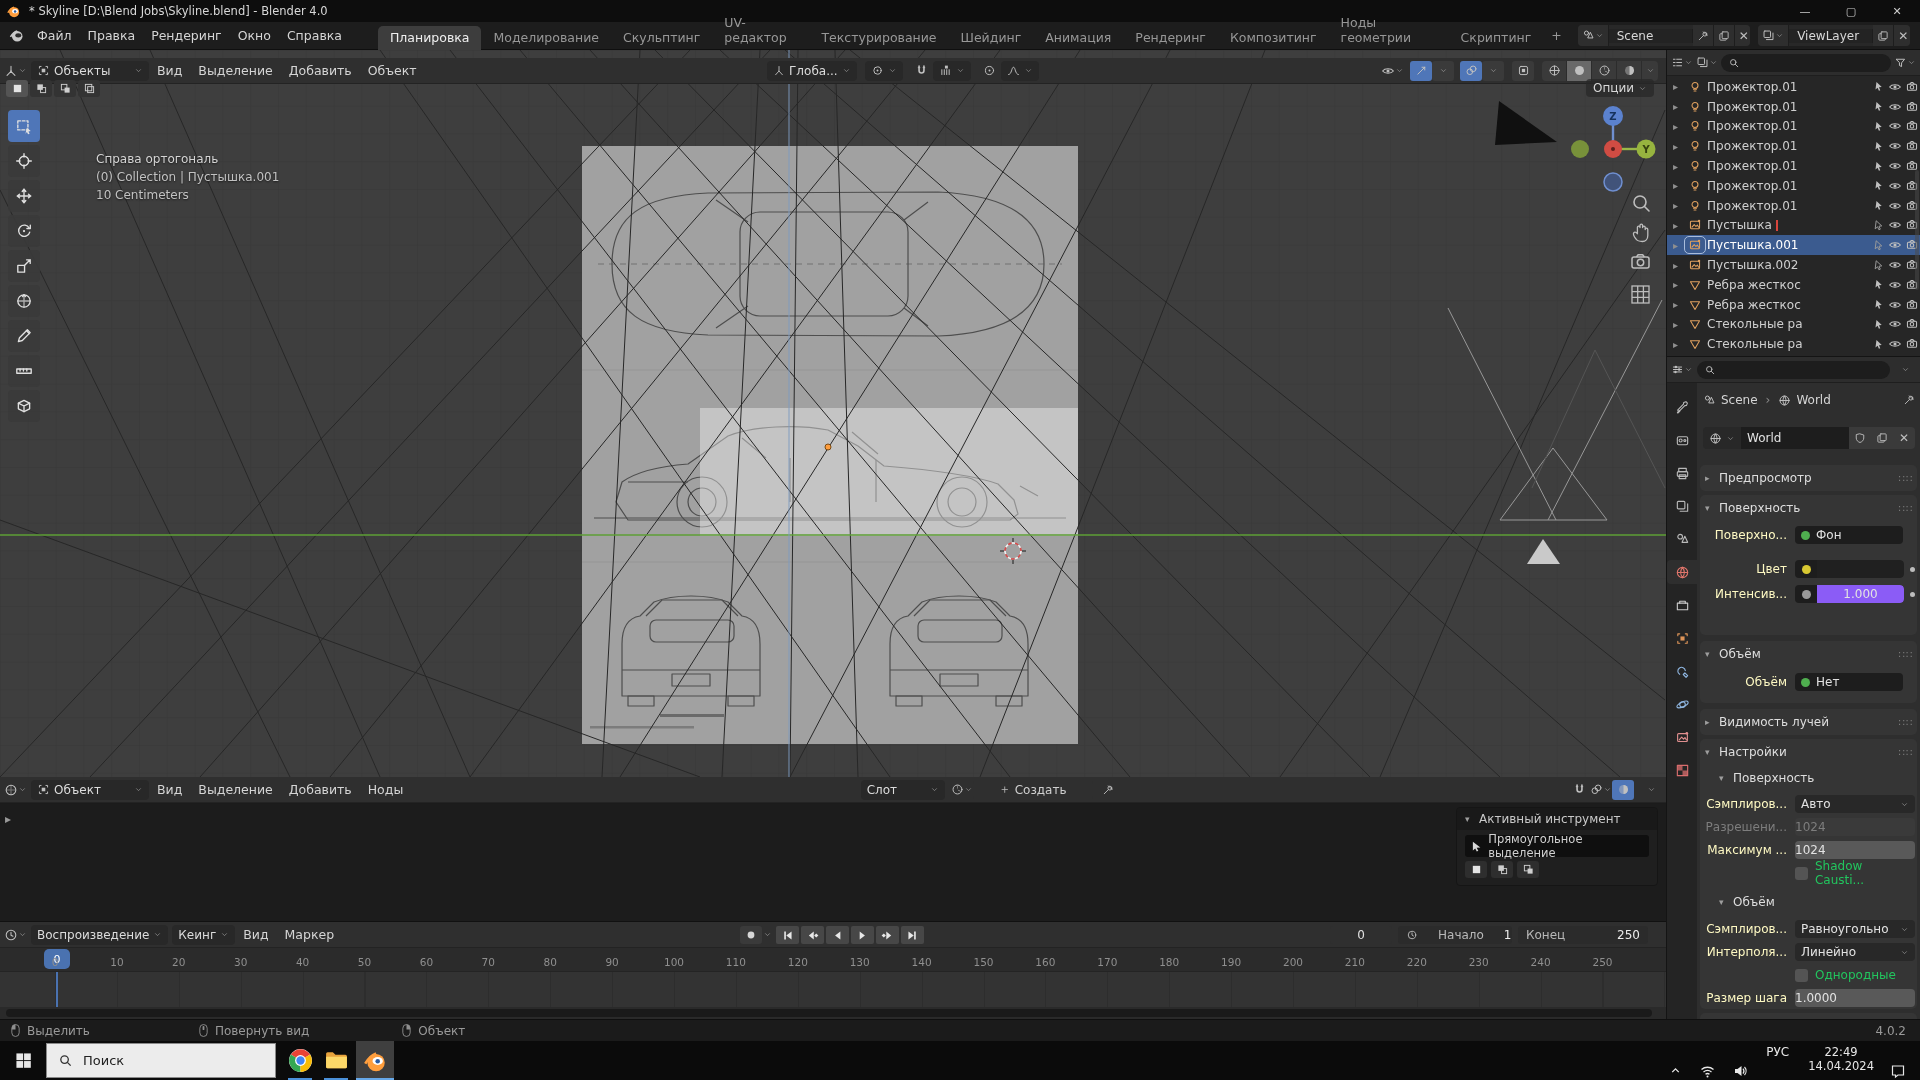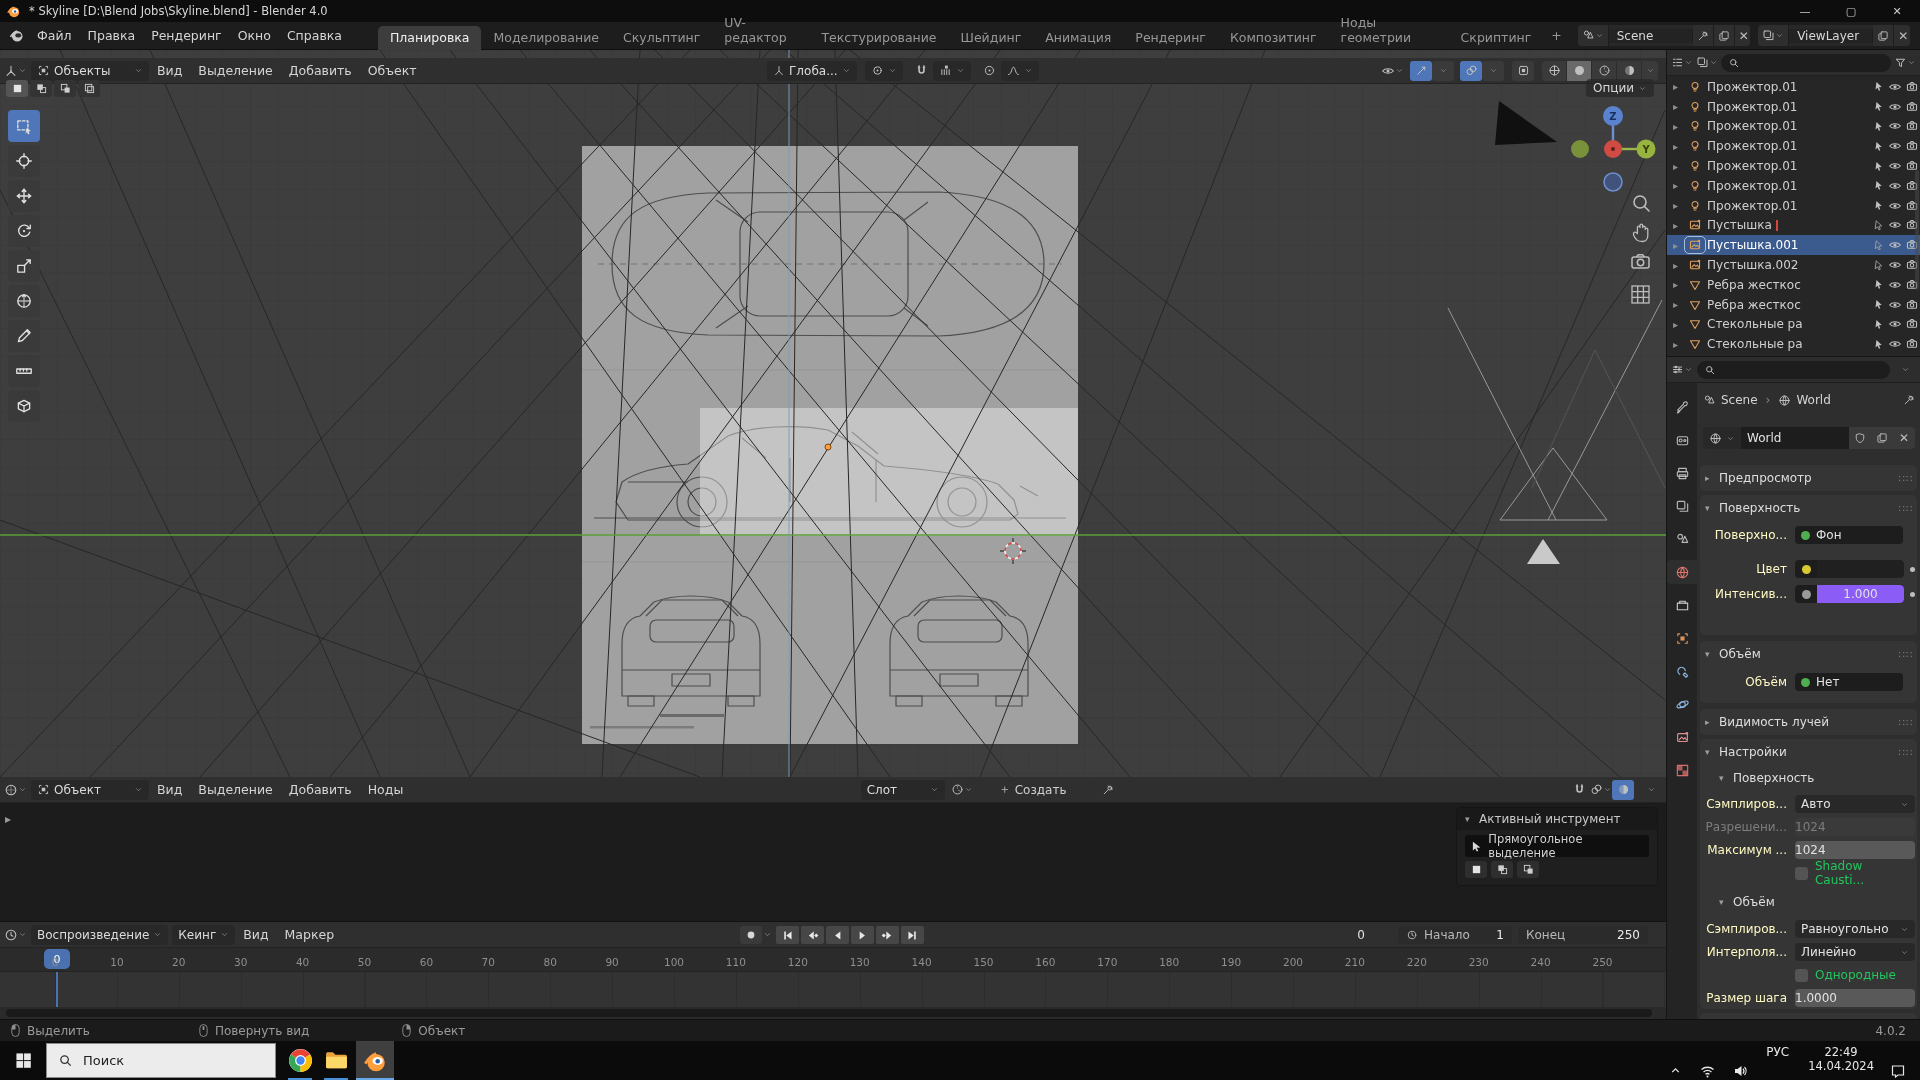--- a/index.html
+++ b/index.html
@@ -110,21 +110,21 @@
   #tl-ruler { position:absolute; left:0; top:948px; width:1666px; height:24px; background:#2b2b2b; border-bottom:1px solid #242424;}
   .tick { position:absolute; bottom:3px; transform:translateX(-50%); color:#8f8f8f; font-size:10.5px; }
   #playhead { position:absolute; left:44px; top:1px; width:26px; height:20px; background:#4a72b0; border-radius:5px;
     display:flex; align-items:center; justify-content:center; color:#fff; font-size:11px; }
   #tl-area { position:absolute; left:0; top:972px; width:1666px; height:35px; background:#333333;
     background-image:repeating-linear-gradient(to right, rgba(0,0,0,.12) 0 1px, transparent 1px 61.9px); background-position:55px 0;}
   #ph-line { position:absolute; left:56px; top:0; width:2px; height:35px; background:#4a72b0; }
   #tl-scroll { position:absolute; left:0; top:1007px; width:1666px; height:12px; background:#2a2a2a; }
   #tl-scroll .handle { position:absolute; left:6px; top:2px; width:1646px; height:8px; background:#1a1a1a; border-radius:4px; }
   .framefield { position:absolute; height:18px; top:4px; background:#2f2f2f; border-radius:3px; display:flex; align-items:center; justify-content:center; color:#e0e0e0;}
-  .rangegrp { position:absolute; height:18px; top:4px; background:#2b2b2b; border-radius:3px; display:flex; align-items:center; padding:0 8px; gap:6px; color:#b8b8b8; }
+  .rangegrp { position:absolute; height:18px; top:4px; background:#2b2b2b; border-radius:3px; display:flex; align-items:center; padding:0 8px; gap:20px; color:#b8b8b8; }
   .rangegrp b { color:#ececec; font-weight:normal; margin-left:auto; }
   .transport { position:absolute; left:776px; top:4px; display:flex; gap:2px; }
   .trbtn { width:23px; height:18px; background:#474747; border-radius:2px; display:flex; align-items:center; justify-content:center; color:#e8e8e8; }
 
   
   #statusbar { position:absolute; left:0; top:1019px; width:1920px; height:22px; background:#1b1b1b;
     border-top:1px solid #0f0f0f; display:flex; align-items:center; color:#9a9a9a; }
   .st-item { display:flex; align-items:center; gap:6px; }
   #st-version { position:absolute; right:14px; color:#9a9a9a; }
 
@@ -669,20 +669,25 @@
           </svg>
         </div>
         <div class="tbtn">
           <svg width="18" height="18" viewBox="0 0 16 16" fill="none" stroke="currentColor" stroke-width="1.2" stroke-linecap="round" stroke-linejoin="round">
             <path d="M3 5.5 8 3l5 2.5v5L8 13 3 10.5Z"></path>
             <path d="M3 5.5 8 8l5-2.5M8 8v5"></path>
           </svg>
         </div>
       </div>
 
+    <div id="vp-text">
+      <div>Справа ортогональ</div>
+      <div class="sub">(0) Collection | Пустышка.001</div>
+      <div class="sub">10 Centimeters</div>
+    </div>
   </div>
 
   <div id="outliner">
     <div id="ol-header">
       <span class="hbtn">
           <span class="ic" id="ic-edout">
             <svg width="13" height="13" viewBox="0 0 16 16" fill="none" stroke="currentColor" stroke-width="1.2" stroke-linecap="round" stroke-linejoin="round">
               <path d="M3 4h2M3 8h2M3 12h2M7 4h6M7 8h6M7 12h6"></path>
             </svg>
           </span>

